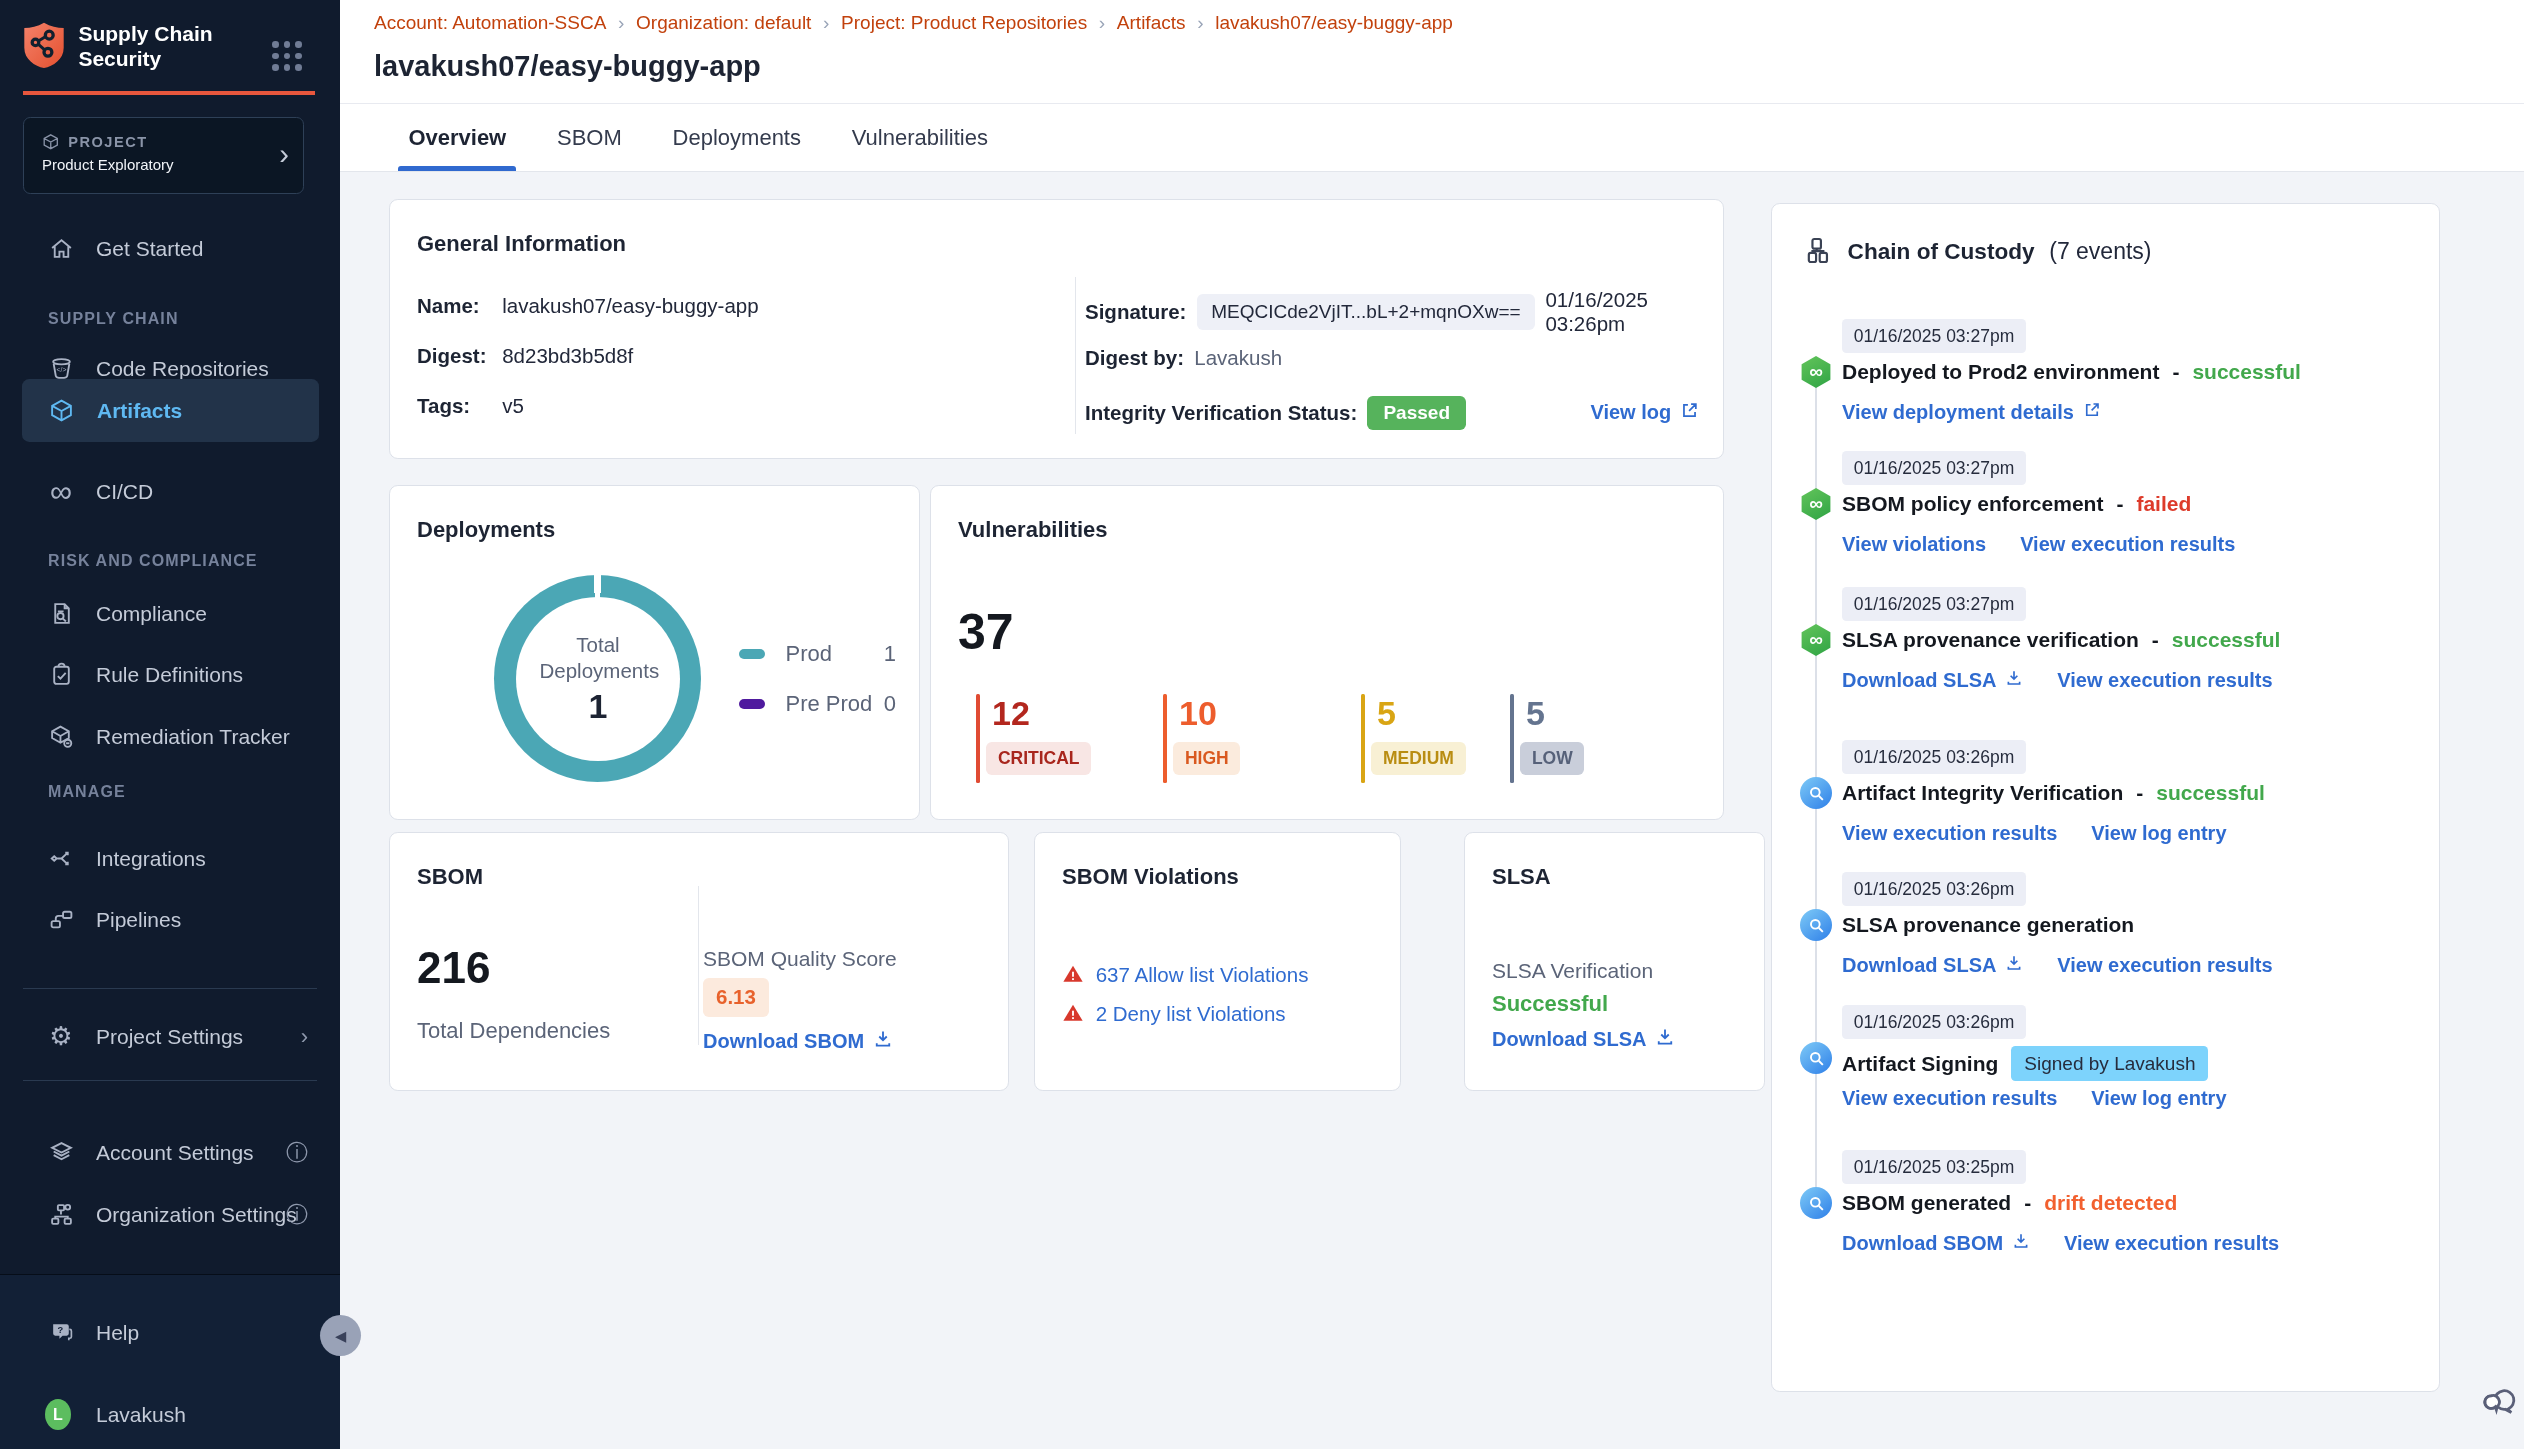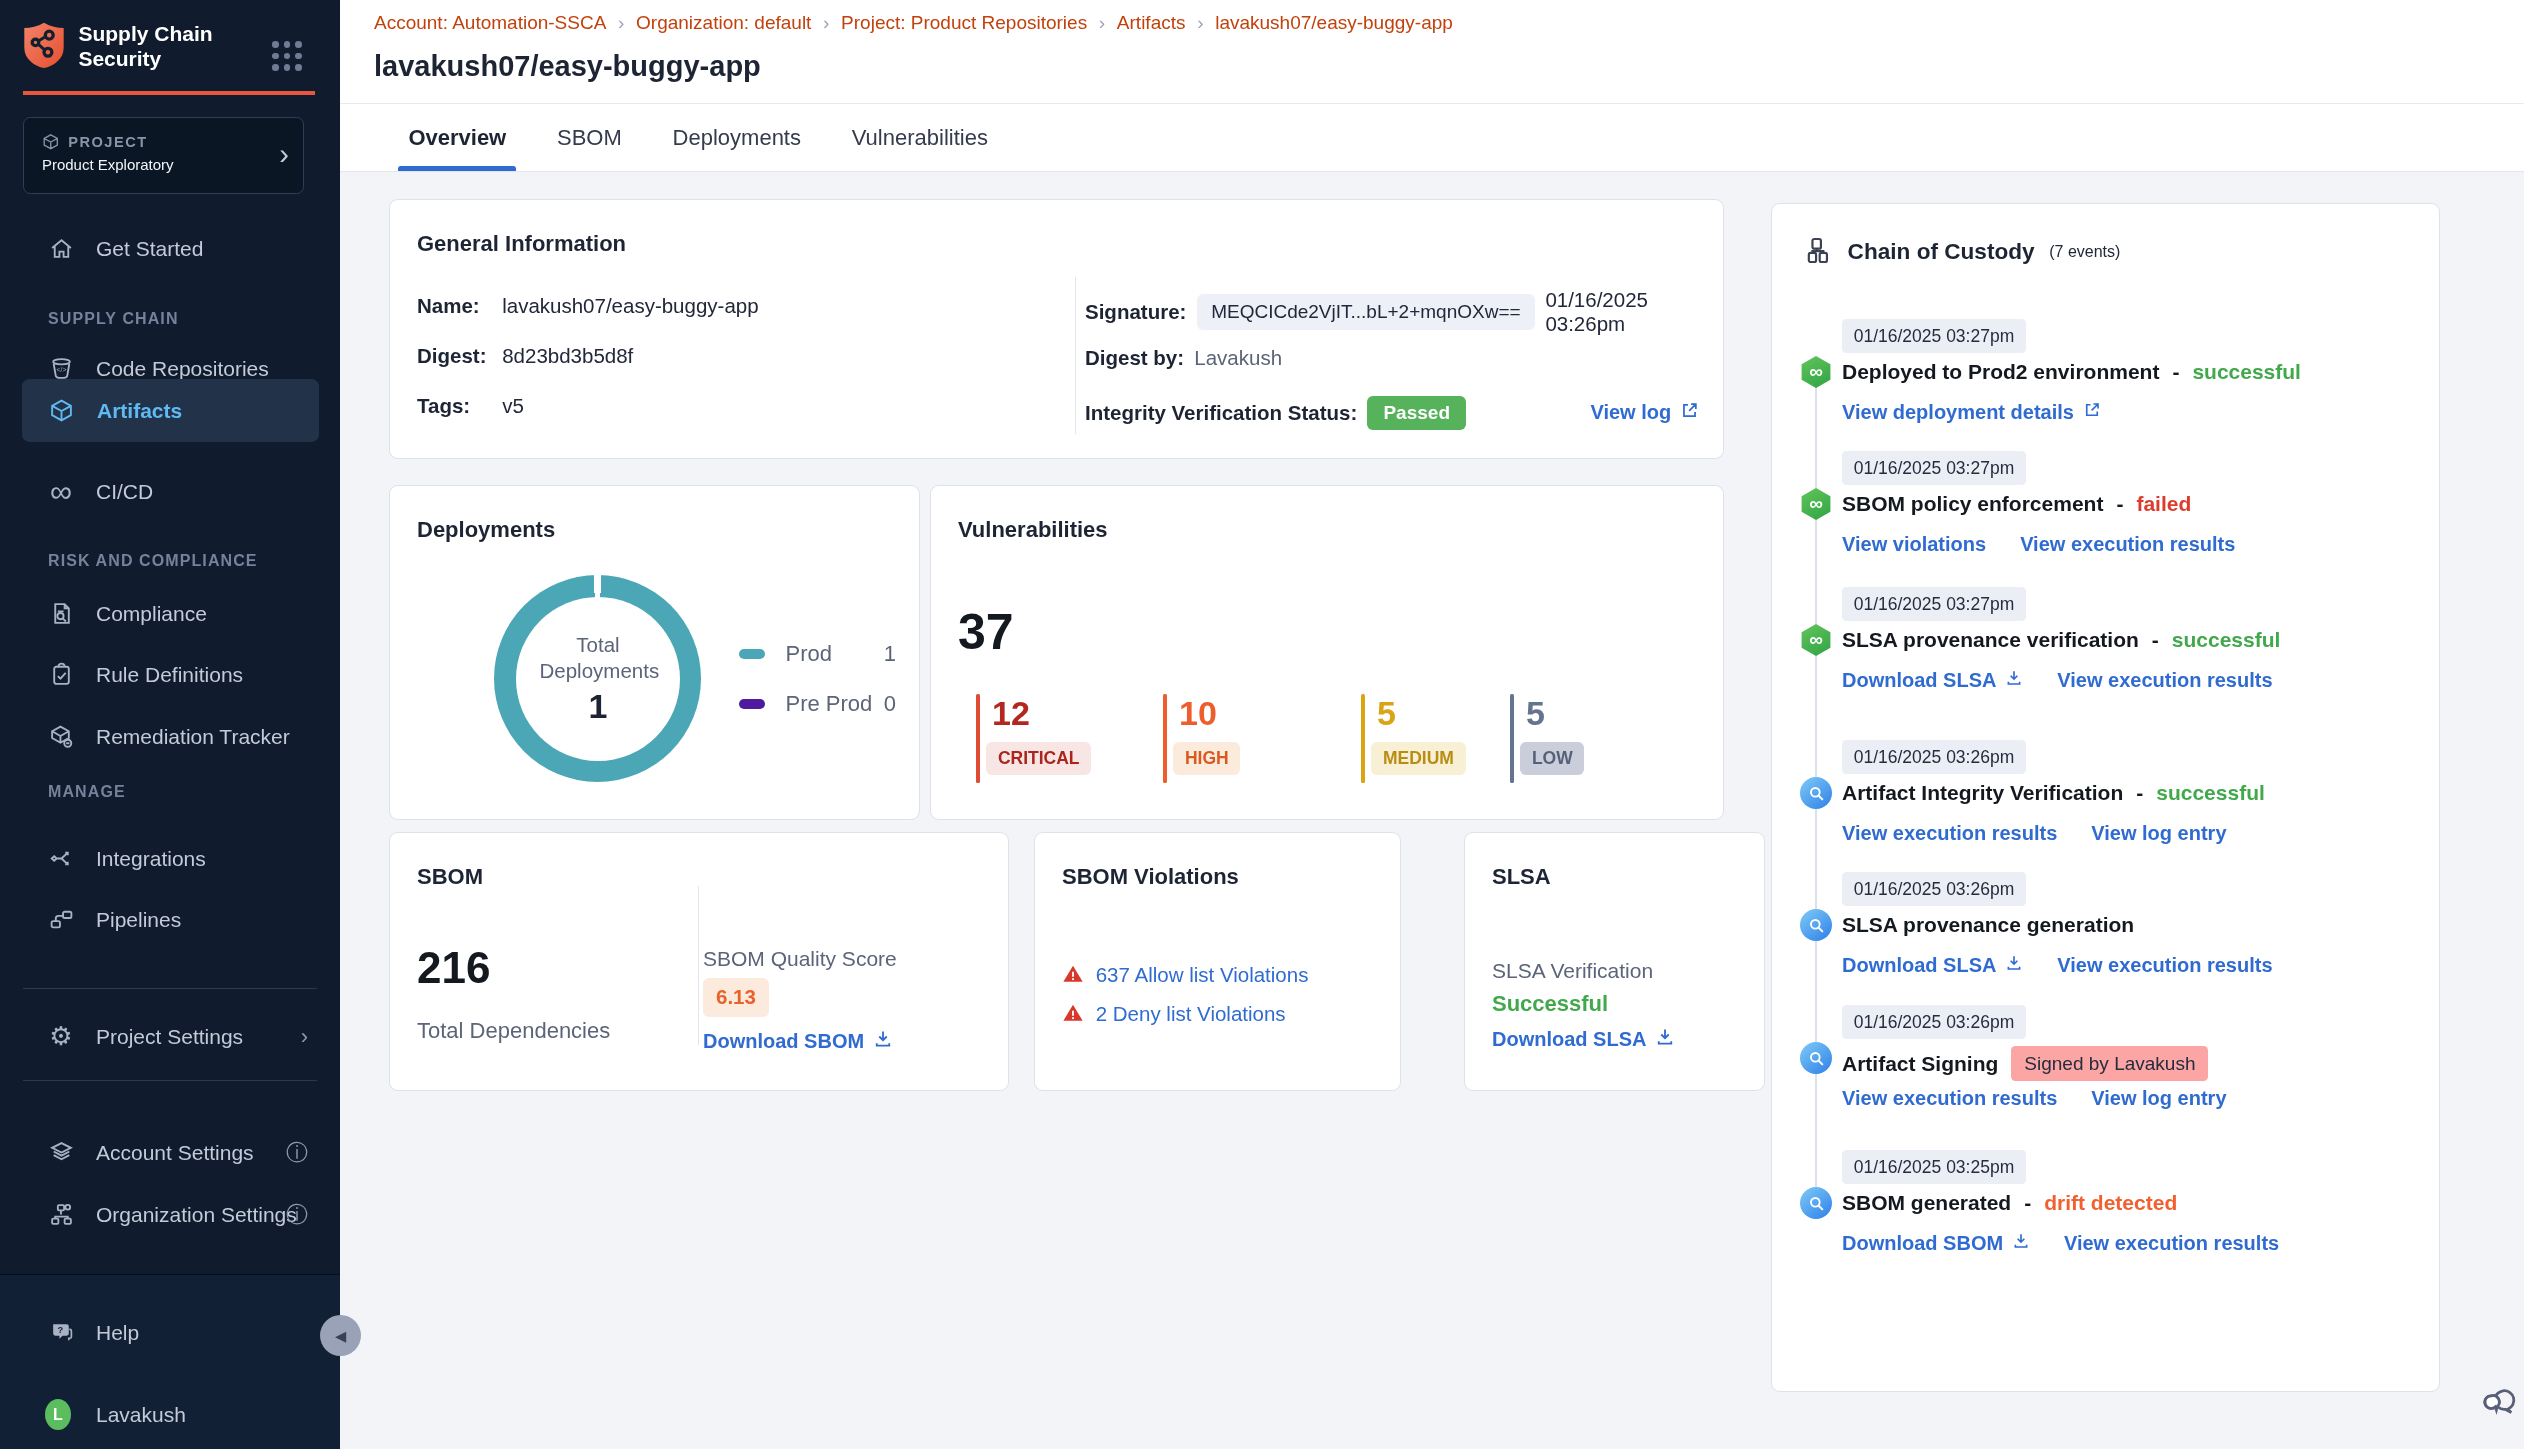--- a/index.html
+++ b/index.html
@@ -81,29 +81,29 @@
   .sev-low .sev-bar{background:#64748F}.sev-low .sev-num{color:#64748F}.sev-low .sev-badge{background:#C9CEDA;color:#566179}
 
   
   .big-num { position:absolute; left:27px; top:110px; font-size:44px; font-weight:700; color:#14181F; }
   .muted { color:#5B6478; }
   .score-badge { display:inline-block; background:#FCEADD; color:#E8622C; font-weight:700; font-size:20.5px; padding:7.3px 13px; border-radius:5.8px; }
 
   
   .coc-header { position:absolute; left:32px; top:32px; display:flex; align-items:center; gap:14.6px; }
   .coc-title { font-size:22.6px; font-weight:700; color:#1D2433; }
-  .coc-count { font-size:16px; color:#22283A; }
+  .coc-count { font-size:23px; color:#22283A; }
   .rail { position:absolute; left:43px; top:170px; width:1.5px; height:831px; background:#DCE0E8; }
   .event { position:absolute; left:0; width:669px; height:124px; }
   .ev-chip { position:absolute; left:70px; top:0; background:#ECEEF6; color:#262C3D; font-size:17.5px; padding:6.6px 11.7px; border-radius:4.4px; }
   .ev-titlerow { position:absolute; left:70px; top:41px; display:flex; align-items:center; gap:13px; font-size:21px; font-weight:600; color:#14181F; white-space:nowrap; }
   .ev-status-green { color:#42A84C; font-weight:600; }
   .ev-status-red { color:#DD3B2B; font-weight:600; }
   .ev-status-orange { color:#F2602F; font-weight:600; }
-  .ev-badge { background:#fca5a5; color:#262C3D; font-size:19px; font-weight:400; padding:6.6px 13px; border-radius:4.4px; }
+  .ev-badge { background:#7dd3fc; color:#262C3D; font-size:19px; font-weight:400; padding:6.6px 13px; border-radius:4.4px; }
   .ev-links { position:absolute; left:70px; top:82px; display:flex; gap:34px; }
   .ev-icon { position:absolute; left:28px; width:32px; height:32px; display:flex; align-items:center; justify-content:center; top:37px; }
   .ev-icon.pipeline { background:linear-gradient(150deg,#64C55B,#2EA344); clip-path:polygon(50% 0,95% 26%,95% 74%,50% 100%,5% 74%,5% 26%); color:#fff; font-size:19px; font-weight:700; }
   .ev-icon.scan { background:linear-gradient(140deg,#7FCBF7,#2E7FE8); border-radius:50%; }
 
   .chat-fab { position:absolute; left:2478px; top:1375px; width:42px; height:42px; cursor:pointer; }
 </style>
 </head>
 <body>
 

